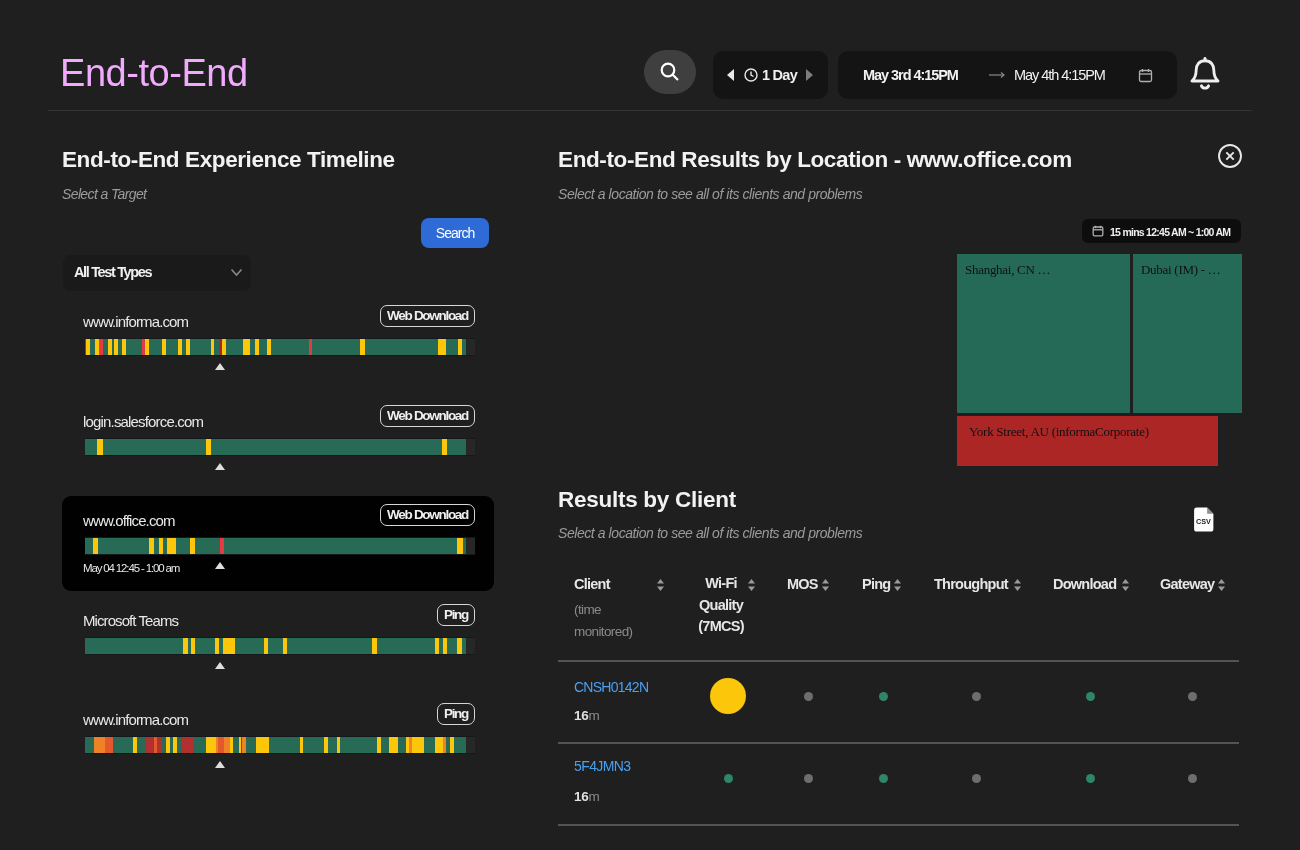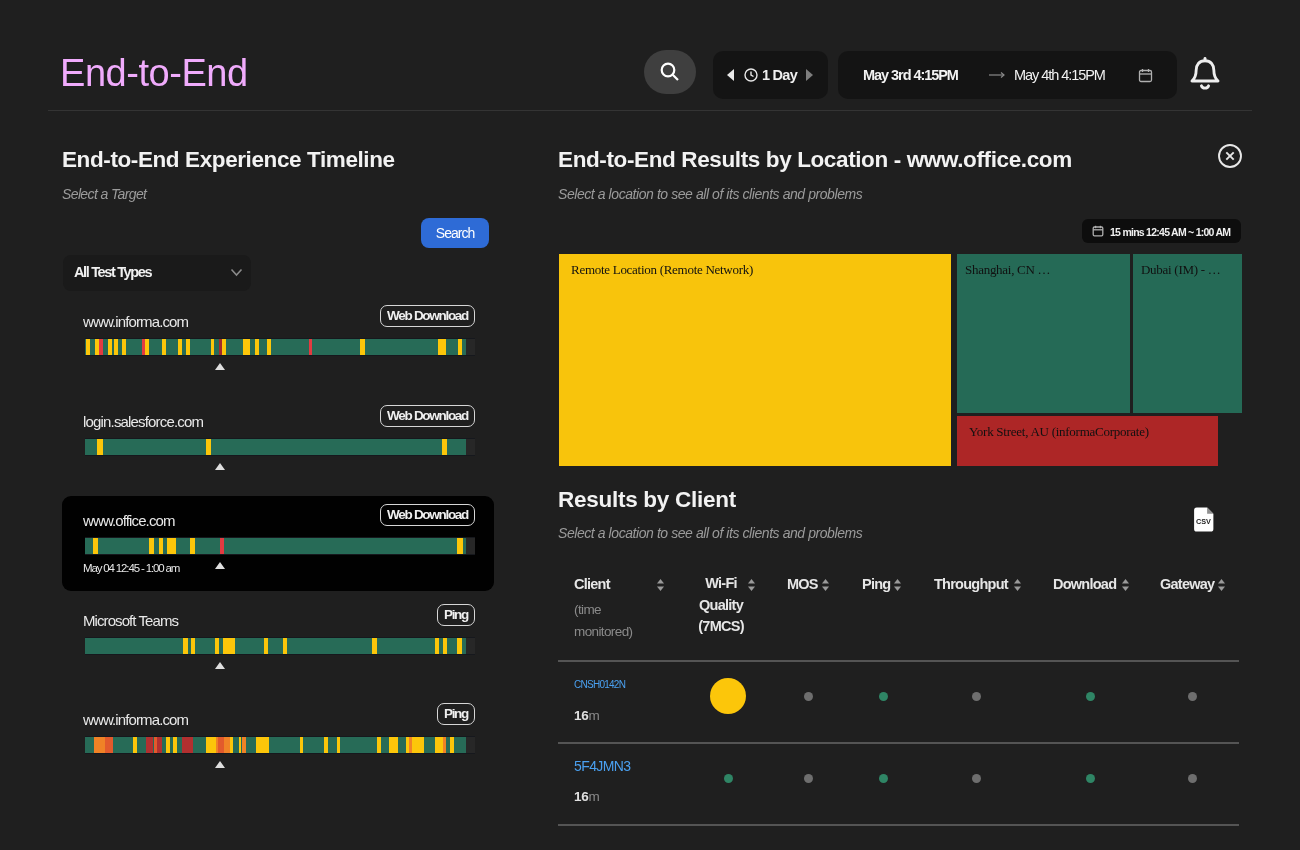--- a/index.html
+++ b/index.html
@@ -170,23 +170,20 @@
     </svg>
 <div class="abs" style="left:1082px;top:219px;width:159px;height:24px;background:#0d0d0d;border-radius:6px;"></div>
 <svg class="abs" style="left:1092px;top:225px;" width="12" height="12" viewBox="0 0 15 15" fill="none" stroke="#b0b0b0" stroke-width="1.6">
       <rect x="1.5" y="2.5" width="12" height="11" rx="1.5"></rect>
       <line x1="1.5" y1="6" x2="13.5" y2="6"></line>
       <line x1="4.5" y1="1" x2="4.5" y2="4"></line>
       <line x1="10.5" y1="1" x2="10.5" y2="4"></line>
     </svg>
 <div class="abs" style="left:1110px;top:226px;font-size:10.5px;font-weight:bold;color:#f0f0f0;letter-spacing:-0.74px;">15 mins 12:45 AM ~ 1:00 AM</div>
 <div class="abs" style="left:559px;top:254px;width:659px;height:212px;">
-<div class="abs" style="left:0;top:0;width:392px;height:212px;background:#f8c40c;">
-        <div class="tmlabel" style="position:absolute;left:12px;top:8px;">Remote Location (Remote Network)</div>
-      </div>
 <div class="abs" style="left:398px;top:0;width:89px;height:159px;background:#256a56;z-index:2;">
         <div class="tmlabel" style="position:absolute;left:8px;top:8px;">Shanghai, CN …</div>
       </div>
 <div class="abs" style="left:486px;top:0;width:85px;height:159px;background:#256a56;"></div>
 <div class="abs" style="left:574px;top:0;width:109px;height:159px;background:#256a56;overflow:hidden;">
         <div class="tmlabel" style="position:absolute;left:8px;top:8px;">Dubai (IM) - …</div>
       </div>
 <div class="abs" style="left:398px;top:162px;width:261px;height:50px;background:#ad2626;">
         <div class="tmlabel" style="position:absolute;left:12px;top:8px;letter-spacing:-0.26px;">York Street, AU (informaCorporate)</div>
       </div>
@@ -230,21 +227,21 @@
       </svg></div>
 <div class="th" style="left:1160px;top:576px;">Gateway</div>
 <div class="abs" style="left:1217px;top:578px;"><svg width="9" height="14" viewBox="0 0 9 14">
         <path d="M4.5 1 L8 5.5 L1 5.5 Z" fill="#9a9a9a"></path>
         <path d="M4.5 13 L1 8.5 L8 8.5 Z" fill="#9a9a9a"></path>
       </svg></div>
 <div class="abs" style="left:574px;top:599px;width:95px;color:#8a8a8a;font-size:13.5px;letter-spacing:-0.61px;line-height:21.5px;">(time<br>monitored)</div>
 <div class="hl" style="left:558px;top:660px;width:681px;"></div>
 <div class="hl" style="left:558px;top:742px;width:681px;"></div>
 <div class="hl" style="left:558px;top:824px;width:681px;"></div>
-<div class="abs" style="left:574px;top:679px;font-size:10px;color:#4aa0f0;letter-spacing:-0.74px;">CNSH0142N</div>
+<div class="abs" style="left:574px;top:679px;font-size:14px;color:#4aa0f0;letter-spacing:-0.74px;">CNSH0142N</div>
 <div class="abs" style="left:574px;top:708px;font-size:13.5px;letter-spacing:-0.3px;"><span style="color:#e0e0e0;font-weight:bold;">16</span><span style="color:#8a8a8a;">m</span></div>
 <div class="dot" style="left:710px;top:678px;width:36px;height:36px;background:#fcc60a;"></div>
 <div class="dot" style="left:803.5px;top:691.5px;width:9px;height:9px;background:#6e6e6e;"></div>
 <div class="dot" style="left:878.5px;top:691.5px;width:9px;height:9px;background:#2f8565;"></div>
 <div class="dot" style="left:971.5px;top:691.5px;width:9px;height:9px;background:#6e6e6e;"></div>
 <div class="dot" style="left:1085.5px;top:691.5px;width:9px;height:9px;background:#2f8565;"></div>
 <div class="dot" style="left:1187.5px;top:691.5px;width:9px;height:9px;background:#6e6e6e;"></div>
 <div class="abs" style="left:574px;top:758px;font-size:14px;color:#4aa0f0;letter-spacing:-0.6px;">5F4JMN3</div>
 <div class="abs" style="left:574px;top:789px;font-size:13.5px;letter-spacing:-0.3px;"><span style="color:#e0e0e0;font-weight:bold;">16</span><span style="color:#8a8a8a;">m</span></div>
 <div class="dot" style="left:723.5px;top:773.5px;width:9px;height:9px;background:#2f8565;"></div>

